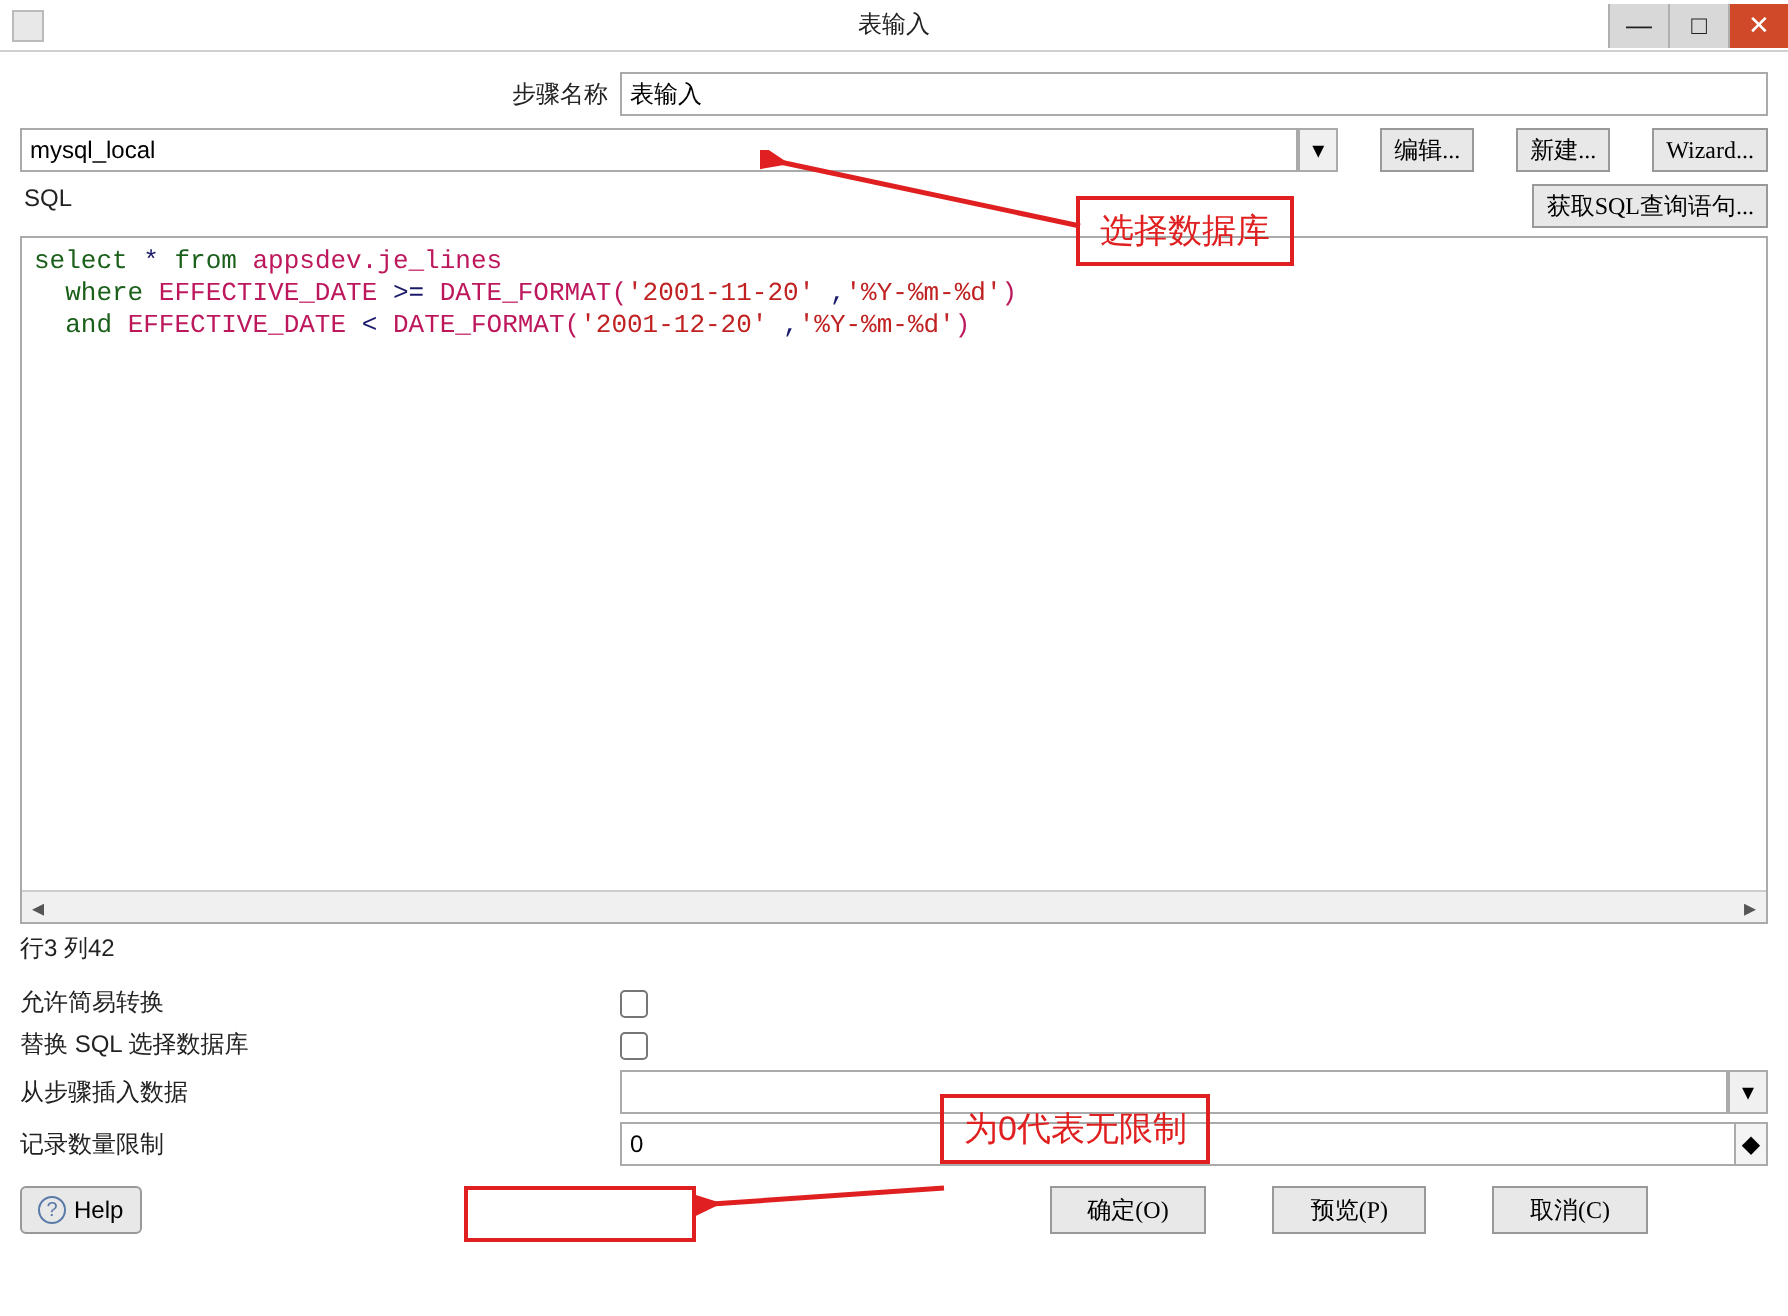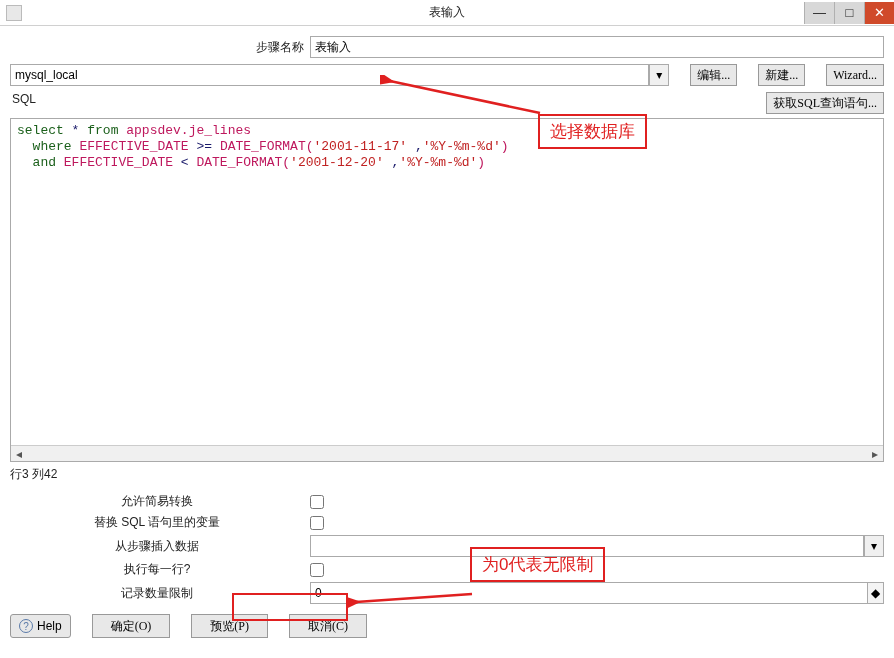--- a/index.html
+++ b/index.html
@@ -53,35 +53,35 @@
 .sql-text .all { color:#1a1a6a; }
 .sql-text .ident { color:#be185d; }
 .sql-text .str { color:#c02222; }
 .sql-hscroll {
   position:absolute; left:0; right:0; bottom:0; height:16px; background:#f0f0f0; border-top:1px solid #ccc;
   display:flex; align-items:center; justify-content:space-between;
 }
 .sql-hscroll .arr { width:16px; height:14px; display:flex; align-items:center; justify-content:center; color:#555; }
 .ruler { margin-top:4px; color:#222; }
 .option-row { display:flex; align-items:center; margin-top:4px; }
-.option-row .opt-label { width:300px; text-align:center; padding-right:6px; color:#222; }
+.option-row .opt-label { width:300px; text-align:left; padding-right:6px; color:#222; }
 .option-row input[type=checkbox] { width:14px; height:14px; }
 .option-row input[type=text] { flex:1; height:22px; border:1px solid #aaa; padding:2px 4px; font-family:inherit; font-size:12px; }
 .bottom-bar { display:flex; align-items:center; margin-top:10px; }
 .help-btn {
   border:1px solid #999; background:#e8e8e8; border-radius:3px; height:24px; padding:0 8px;
   display:inline-flex; align-items:center; gap:4px; font-size:12px;
 }
 .help-circle { width:14px; height:14px; border:1px solid #5a7aa8; border-radius:50%; color:#5a7aa8; font-size:10px; display:flex; align-items:center; justify-content:center; }
-.main-buttons { flex:1; display:flex; justify-content:flex-start; }
+.main-buttons { flex:1; display:flex; justify-content:flex-end; gap:12px; }
 .main-buttons .btn { height:24px; padding:0 18px; }
 .callout {
   position:absolute; border:2px solid #e02020; padding:4px 10px; color:#e02020; font-size:17px; font-weight:500; background:transparent; pointer-events:none;
 }
-.callout1 { left:538px; top:114px; }
+.callout1 { left:538px; top:98px; }
 .callout2 { left:470px; top:547px; }
 .redbox1 { position:absolute; border:2px solid #e02020; left:232px; top:593px; width:116px; height:28px; pointer-events:none; }
 svg.arrow { position:absolute; pointer-events:none; }
 </style>
 </head>
 <body>
 
 <div class="titlebar">
   <div class="icon"></div>
   <div class="title">表输入</div>
@@ -110,50 +110,46 @@
   </div>
 
   <div class="sql-head">
     <div class="sql-label">SQL</div>
     <div class="spacer"></div>
     <button class="btn">获取SQL查询语句...</button>
   </div>
 
   <div class="sql-area">
     <div class="sql-text" id="sql-text"><span class="kw">select </span><span class="all">*</span><span class="kw"> from </span><span class="ident">appsdev.je_lines</span>
-<span class="kw">  where </span><span class="ident">EFFECTIVE_DATE</span><span> </span><span class="all">&gt;=</span><span> </span><span class="ident">DATE_FORMAT(</span><span class="str">'2001-11-17'</span><span> </span><span class="all">,</span><span class="str">'%Y-%m-%d'</span><span class="ident">)</span>
+<span class="kw">  where </span><span class="ident">EFFECTIVE_DATE</span><span> </span><span class="all">&gt;=</span><span> </span><span class="ident">DATE_FORMAT(</span><span class="str">'2001-11-20'</span><span> </span><span class="all">,</span><span class="str">'%Y-%m-%d'</span><span class="ident">)</span>
 <span class="kw">  and </span><span class="ident">EFFECTIVE_DATE</span><span> </span><span class="all">&lt;</span><span> </span><span class="ident">DATE_FORMAT(</span><span class="str">'2001-12-20'</span><span> </span><span class="all">,</span><span class="str">'%Y-%m-%d'</span><span class="ident">)</span></div>
     <div class="sql-hscroll">
       <div class="arr">◂</div>
       <div class="arr">▸</div>
     </div>
   </div>
 
   <div class="ruler">行3 列42</div>
 
   <div style="height:6px"></div>
 
   <div class="option-row">
     <div class="opt-label">允许简易转换</div>
     <input type="checkbox" style="">
   </div>
   <div class="option-row">
-    <div class="opt-label">替换 SQL 语句里的变量</div>
+    <div class="opt-label">替换 SQL 选择数据库</div>
     <input type="checkbox" style="">
   </div>
   <div class="option-row">
     <div class="opt-label">从步骤插入数据</div>
     <div class="combo" style="flex:1">
       <input type="text" value="" style="">
       <div class="drop">▾</div>
     </div>
-  </div>
-  <div class="option-row">
-    <div class="opt-label">执行每一行?</div>
-    <input type="checkbox" style="">
   </div>
   <div class="option-row">
     <div class="opt-label">记录数量限制</div>
     <input type="text" value="0" style="">
     <div style="width:16px;height:22px;border:1px solid #aaa;border-left:none;background:#f4f4f4;display:flex;align-items:center;justify-content:center">◆</div>
   </div>
 
   <div class="bottom-bar">
     <button class="help-btn">
       <span class="help-circle">?</span>

